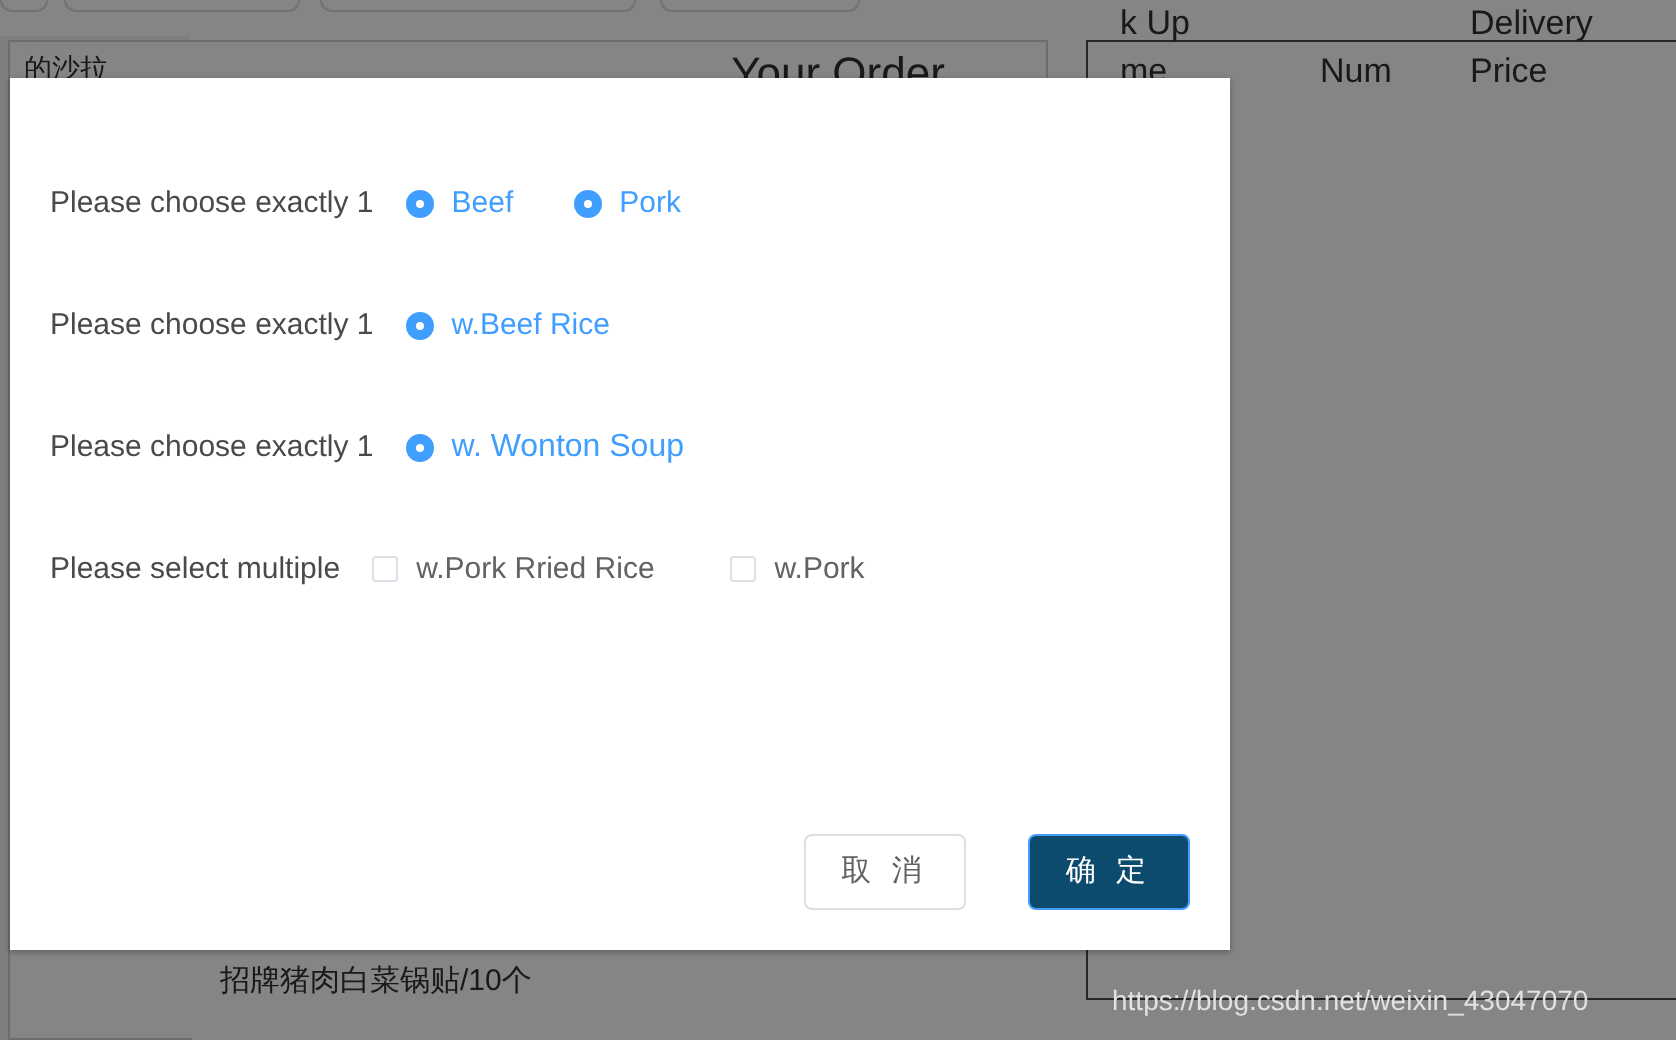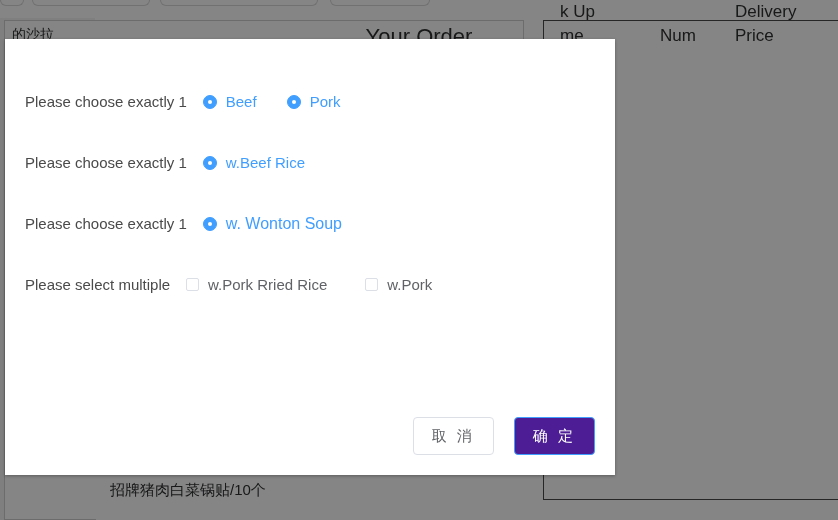--- a/index.html
+++ b/index.html
@@ -236,42 +236,42 @@
   }
 
   .group-multi { margin-top: 17px; }
   .group-multi .opt { margin-right: 38px; }
 
   .dialog-footer {
     position: absolute;
     right: 20px; bottom: 20px;
     display: flex;
     align-items: center;
-    gap: 20px;
+    gap: 31px;
   }
   .btn {
     font-family: "Liberation Sans", sans-serif;
     font-size: 15px;
     letter-spacing: 3px;
     padding: 0 18px;
     height: 38px;
     line-height: 36px;
     border-radius: 4px;
     cursor: pointer;
     box-sizing: border-box;
     text-align: center;
     min-width: 74px;
   }
   .btn-default {
     background: #ffffff;
     border: 1px solid #dcdfe6;
     color: #606266;
   }
   .btn-primary {
-    background: #4c1d95;
+    background: #0c4a6e;
     border: 1px solid #409eff;
     color: #ffffff;
   }
 </style>
 </head>
 <body>
 
 <div id="screen">
 
   <div class="bg-page">
@@ -301,20 +301,21 @@
     </div>
     <div class="bg-col bg-col-num">Num</div>
     <div class="bg-col bg-col-price">
       <div>Delivery</div>
       <div>Price</div>
     </div>
   </div>
 
   <div class="dim-overlay"></div>
 
+  <div class="watermark">https://blog.csdn.net/weixin_43047070</div>
 
   <div class="dialog">
 
 
     <div class="dialog-body">
 
       <div class="option-group">
         <span class="group-label">Please choose exactly 1</span>
         <span class="opt">
           <span class="radio-dot"></span>

